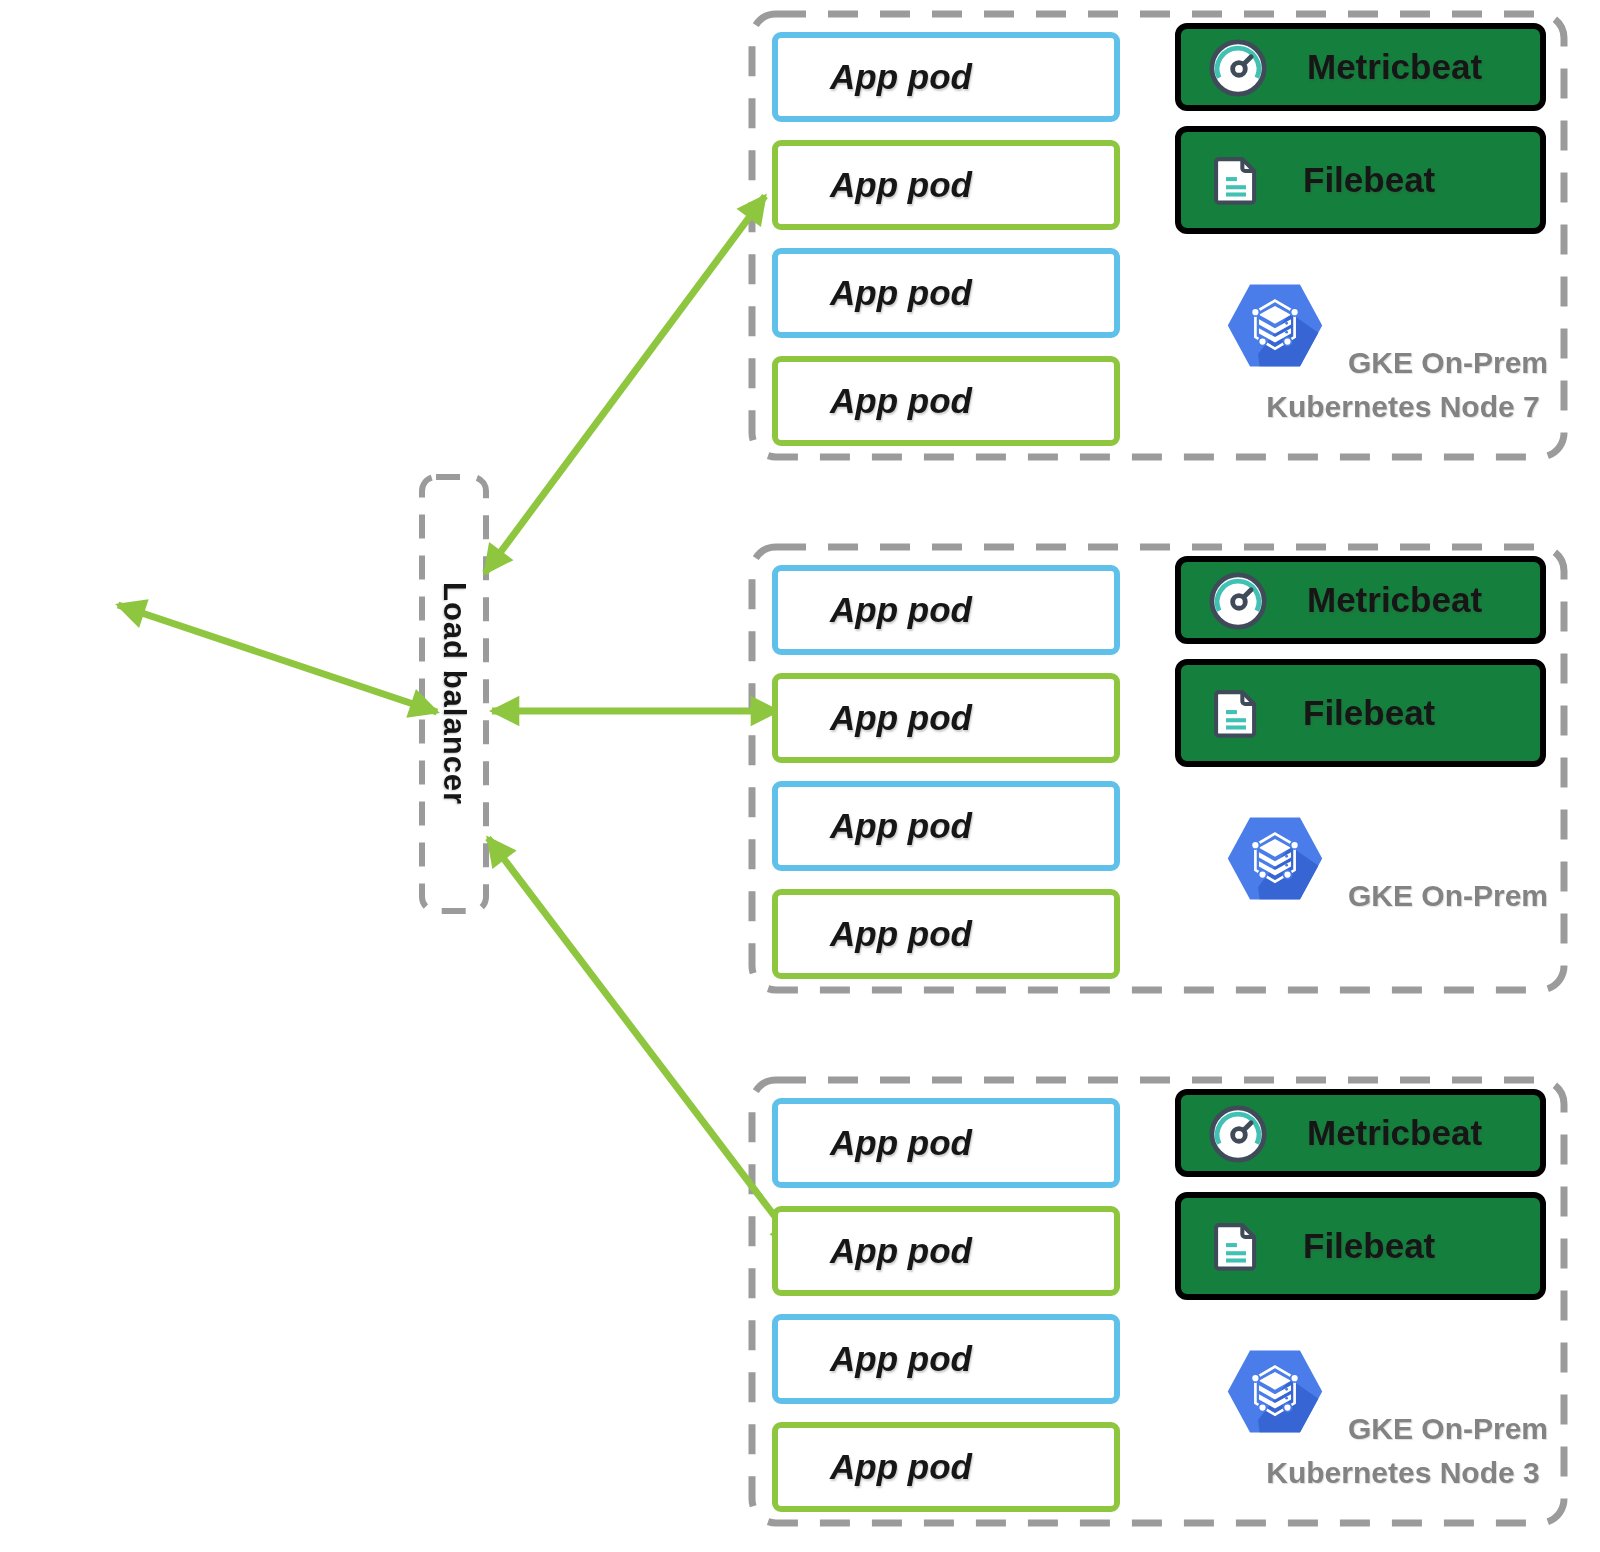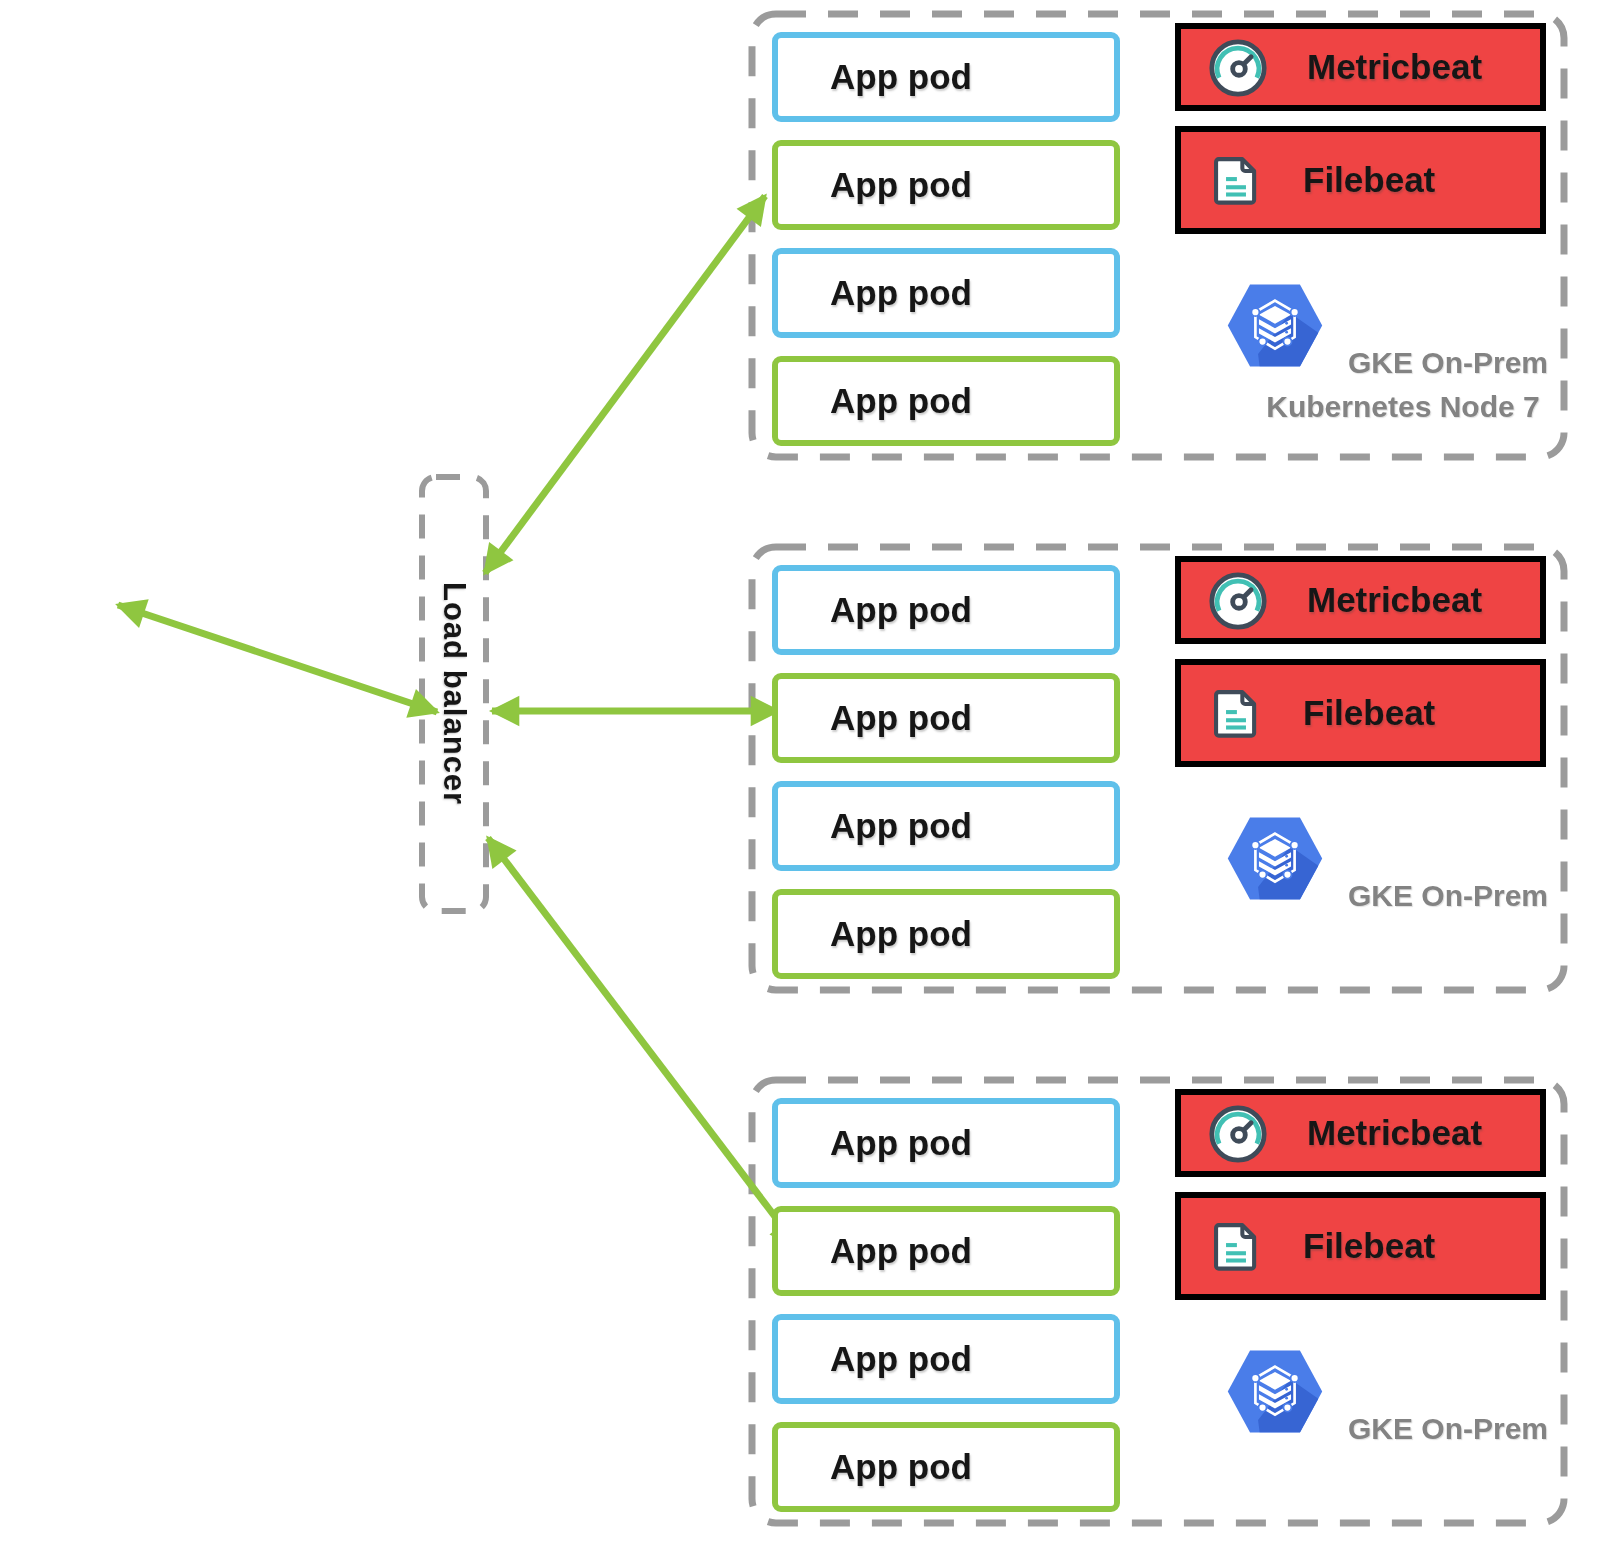--- a/index.html
+++ b/index.html
@@ -31,29 +31,29 @@
       display:flex;align-items:center;justify-content:center;}
   .lb-text{writing-mode:vertical-rl;font-weight:bold;font-size:31px;color:var(--text-dark);
       letter-spacing:1px;text-shadow:1px 1px 2px rgba(70,70,70,.28);white-space:nowrap;}
 
   
   .node{position:absolute;left:748px;width:812px;height:443px;}
   .n1{top:14px;} .n2{top:547px;} .n3{top:1080px;}
 
   .pod{position:absolute;left:24px;width:348px;height:90px;background:#fff;
        border:6px solid;border-radius:9px;display:flex;align-items:center;
-       padding-left:52px;}
+       padding-left:52px;font-style:italic;}
   .pod span{font-weight:bold;font-size:35px;color:var(--text-dark);
        text-shadow:1px 2px 2px rgba(70,70,70,.28);}
   .pod.p0{top:18px;} .pod.p1{top:126px;} .pod.p2{top:234px;} .pod.p3{top:342px;}
   .b-blue{border-color:var(--blue-accent);}
   .b-green{border-color:var(--green-accent);}
 
-  .beat{position:absolute;left:427px;width:371px;background:#ef4444;border:6px solid;
-        border-radius:0;display:flex;align-items:center;padding-left:26px;gap:38px;}
+  .beat{position:absolute;left:427px;width:371px;background:#15803d;border:6px solid;
+        border-radius:12px;display:flex;align-items:center;padding-left:26px;gap:38px;}
   .beat.metric{top:9px;height:88px;}
   .beat.file{top:112px;height:108px;}
   .beat span{font-weight:bold;font-size:35px;color:var(--text-dark);
         text-shadow:1px 2px 2px rgba(70,70,70,.28);}
   .beat svg{flex:0 0 auto;}
 
   .gke-hex{position:absolute;left:478px;top:268px;width:98px;height:87px;}
   .gke-line1{position:absolute;left:600px;top:332px;font-weight:bold;font-size:30px;
         color:var(--label-gray);text-shadow:1px 1px 1px rgba(120,120,120,.25);white-space:nowrap;}
   .gke-line2{position:absolute;left:490px;top:376px;width:330px;text-align:center;
@@ -264,15 +264,16 @@
       <path class="hex-stack" d="M37,41 L55,51 L73,41 L73,47 L55,57 L37,47 Z"></path>
       <path class="hex-stack" d="M37,51 L55,61 L73,51 L73,57 L55,67 L37,57 Z"></path>
       <circle class="hex-pip" cx="68" cy="45.5" r="1.6"></circle>
       <circle class="hex-pip" cx="68" cy="55.5" r="1.6"></circle>
       <circle class="hex-dot" cx="33" cy="33" r="4.5"></circle>
       <circle class="hex-dot" cx="77" cy="33" r="4.5"></circle>
       <circle class="hex-dot" cx="41" cy="66" r="4.5"></circle>
       <circle class="hex-dot" cx="69" cy="66" r="4.5"></circle>
     </svg>
     <div class="gke-line1">GKE On-Prem</div>
+    <div class="gke-line2">Kubernetes Node 3</div>
   </section>
 
 </div>
 
 </body></html>

